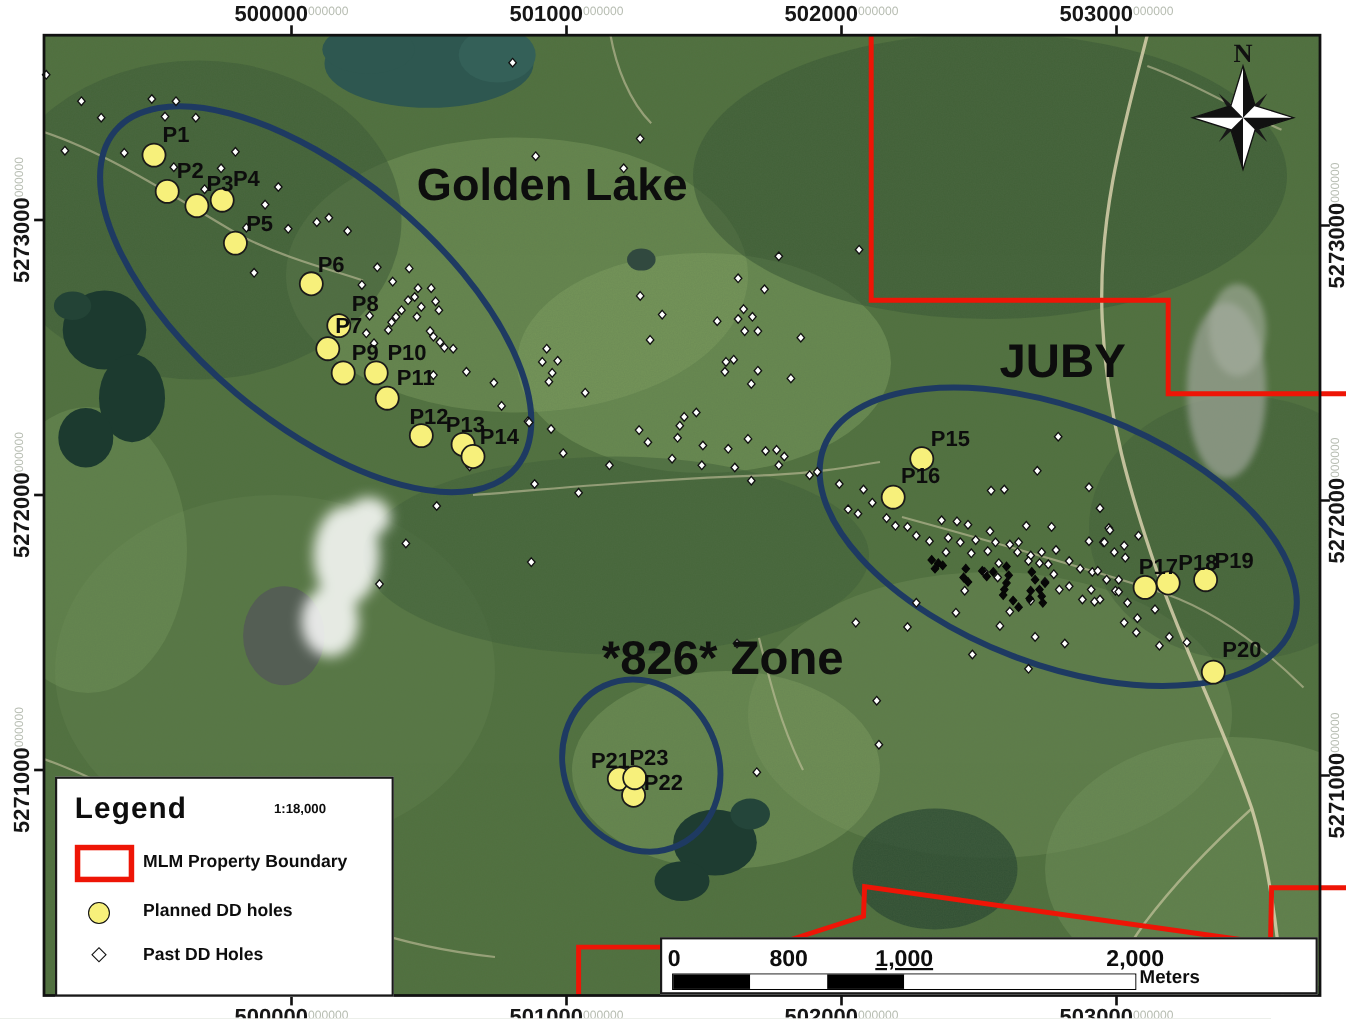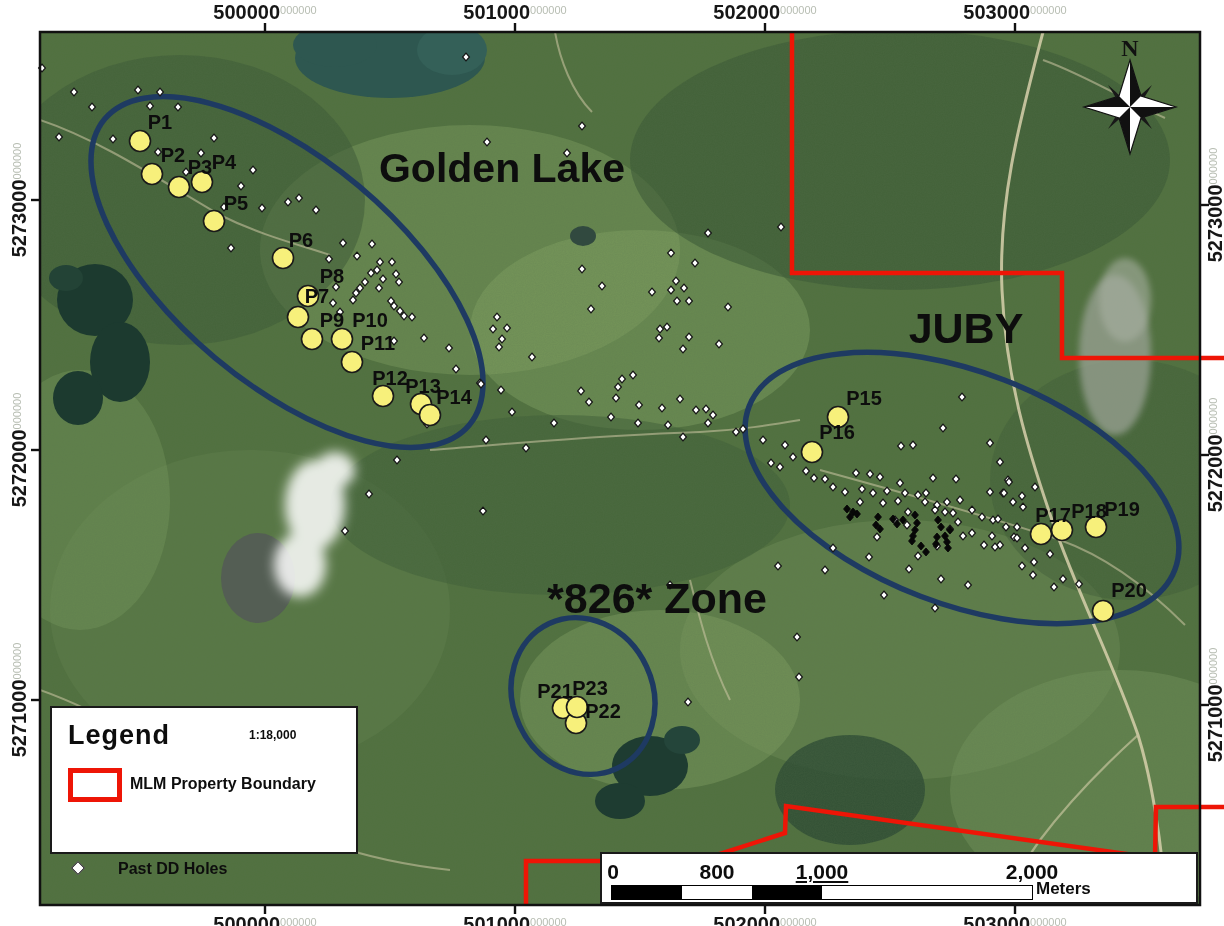--- a/index.html
+++ b/index.html
@@ -1,31 +1,31 @@
 <!DOCTYPE html>
 <html><head>
 <meta charset="utf-8">
 <style>
   html,body{margin:0;padding:0;background:#ffffff;font-family:"Liberation Sans",sans-serif;}
   .stage{position:relative;width:1224px;height:926px;overflow:hidden;background:#ffffff;}
   #map-svg{position:absolute;left:0;top:0;}
   
-  .legend-box{position:absolute;left:50px;top:706px;width:308px;height:148px;background:#ffffff;
+  .legend-box{position:absolute;left:50px;top:706px;width:308px;height:200px;background:#ffffff;
               border:2px solid #1a1a1a;box-sizing:border-box;z-index:6;}
   .legend-title{position:absolute;left:16px;top:12px;font-size:27px;font-weight:bold;color:#0d0d0d;letter-spacing:1px;}
   .legend-scale{position:absolute;left:197px;top:20px;font-size:12px;font-weight:bold;color:#0d0d0d;}
   .legend-label{font-size:16px;font-weight:bold;color:#0d0d0d;}
   .lg-row-boundary{position:absolute;left:14px;top:60px;width:280px;height:34px;}
   .sw-boundary{position:absolute;left:2px;top:0;width:44px;height:24px;border:5px solid #ee1506;background:#ffffff;}
   .lg-row-boundary .legend-label{position:absolute;left:64px;top:7px;}
   .lg-row-planned{position:absolute;left:14px;top:110px;width:280px;height:26px;}
   .sw-planned{position:absolute;left:14px;top:2px;width:18px;height:18px;border-radius:50%;
               background:#f7f07b;border:1.5px solid #111;}
   .lg-row-planned .legend-label{position:absolute;left:64px;top:2px;}
-  .lg-row-past{position:absolute;left:2px;top:150px;width:280px;height:26px;}
+  .lg-row-past{position:absolute;left:14px;top:150px;width:280px;height:26px;}
   .sw-past{position:absolute;left:19px;top:5px;width:8px;height:8px;background:#ffffff;border:1.3px solid #111;
            transform:rotate(45deg);}
   .lg-row-past .legend-label{position:absolute;left:64px;top:2px;}
   
   .scalebar-box{position:absolute;left:600px;top:852px;width:598px;height:52px;background:#ffffff;
                 border:2px solid #1a1a1a;box-sizing:border-box;z-index:6;}
   .sb-label{position:absolute;top:6px;transform:translateX(-50%);font-size:21px;font-weight:bold;color:#0d0d0d;}
   .sb-bar{position:absolute;left:9px;top:31px;width:420px;height:13px;border:1.5px solid #000;box-sizing:content-box;
           display:flex;}
   .sb-seg{height:100%;}
@@ -448,20 +448,24 @@
   </g>
 </svg>
 
 <div class="legend-box">
   <div class="legend-title">Legend</div>
   <div class="legend-scale">1:18,000</div>
   <div class="lg-row-boundary">
     <span class="sw-boundary"></span>
     <span class="legend-label">MLM Property Boundary</span>
   </div>
+  <div class="lg-row-planned">
+    <span class="sw-planned"></span>
+    <span class="legend-label">Planned DD holes</span>
+  </div>
   <div class="lg-row-past">
     <span class="sw-past"></span>
     <span class="legend-label">Past DD Holes</span>
   </div>
 </div>
 
 <div class="scalebar-box">
   <div class="sb-bar" id="sb-bar">
         <div class="sb-seg" style="width: 70px; background: rgb(0, 0, 0);"></div>
         <div class="sb-seg" style="width: 70px; background: rgb(255, 255, 255);"></div>

